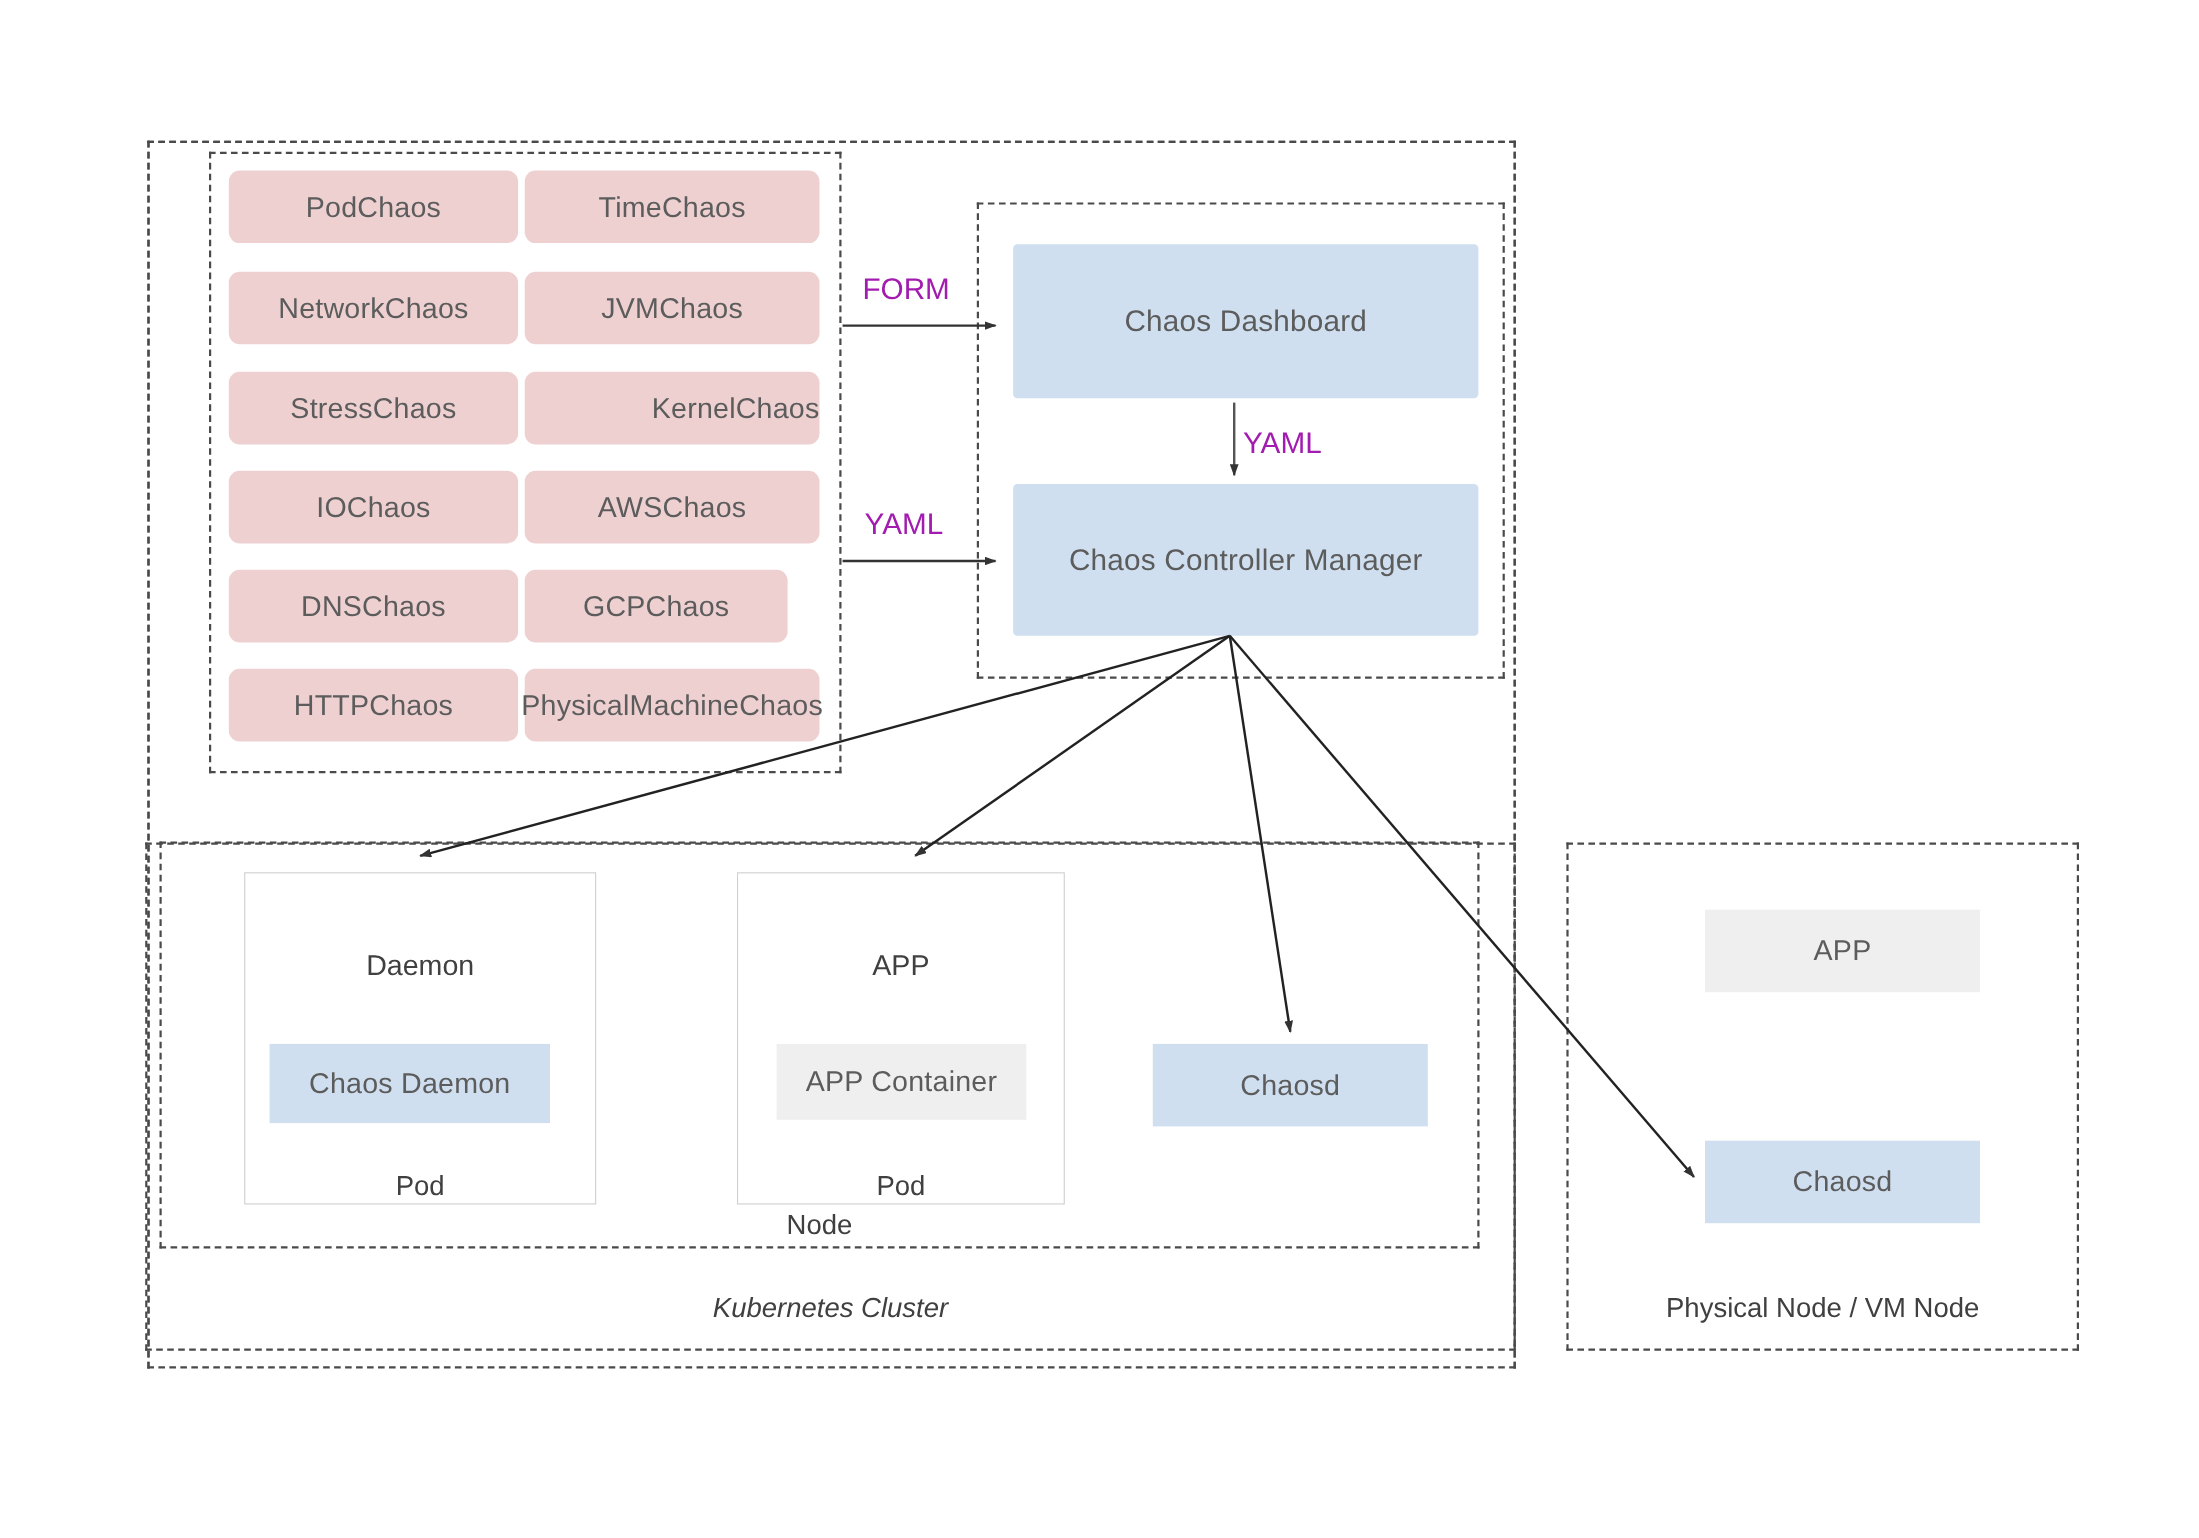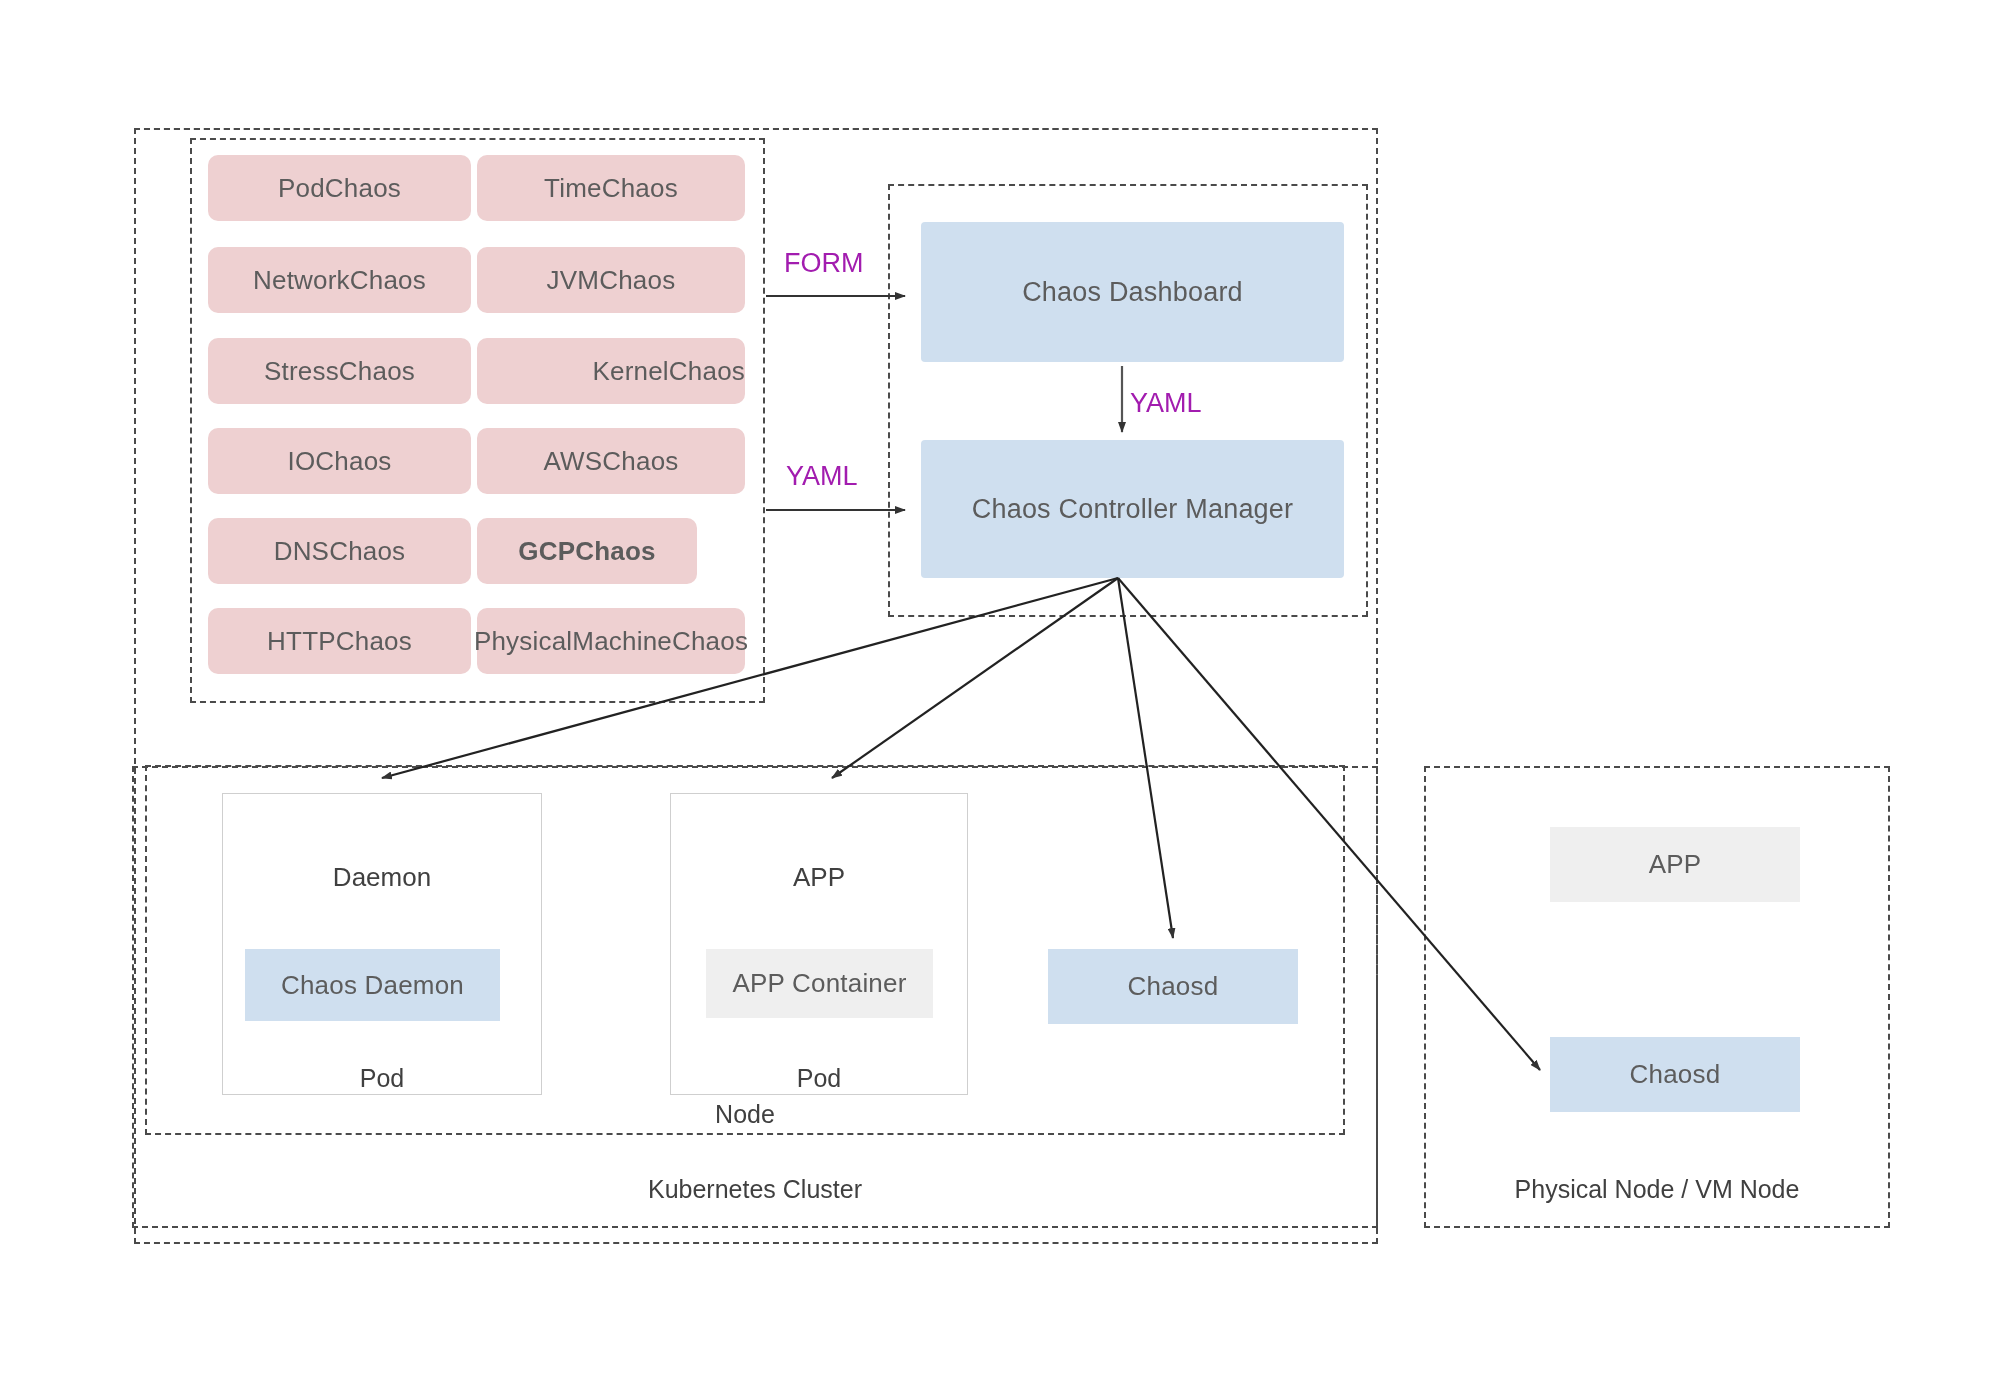--- a/index.html
+++ b/index.html
@@ -115,21 +115,21 @@
   <div class="fill-box chaos-chip" style="left:208px; top:428px; width:263px; height:66px;">
     <span>IOChaos</span>
   </div>
   <div class="fill-box chaos-chip" style="left:477px; top:428px; width:268px; height:66px;">
     <span>AWSChaos</span>
   </div>
 
   <div class="fill-box chaos-chip" style="left:208px; top:518px; width:263px; height:66px;">
     <span>DNSChaos</span>
   </div>
-  <div class="fill-box chaos-chip" style="left:477px; top:518px; width:220px; height:66px;font-weight:bold;">
+  <div class="fill-box chaos-chip" style="left:477px; top:518px; width:239px; height:66px;">
     <span>GCPChaos</span>
   </div>
 
   <div class="fill-box chaos-chip" style="left:208px; top:608px; width:263px; height:66px;">
     <span>HTTPChaos</span>
   </div>
   <div class="fill-box chaos-chip" style="left:477px; top:608px; width:268px; height:66px;">
     <span>PhysicalMachineChaos</span>
   </div>
 
@@ -141,21 +141,21 @@
 
   <div class="fill-box blue-box" style="left:921px; top:440px; width:423px; height:138px; border-radius:4px;">
     <span>Chaos Controller Manager</span>
   </div>
 
   <div class="edge-label" style="left:784px; top:248px;">FORM</div>
   <div class="edge-label" style="left:786px; top:461px;">YAML</div>
   <div class="edge-label" style="left:1130px; top:388px;">YAML</div>
 
   <div class="dashed-box" style="left:132px; top:766px; width:1246px; height:462px;"></div>
-  <div class="caption" style="left:132px; top:1175px; width:1246px;">Kubernetes Cluster</div>
+  <div class="caption" style="left:132px; top:1175px; width:1246px;font-style:italic;">Kubernetes Cluster</div>
 
   <div class="dashed-box" style="left:145px; top:765px; width:1200px; height:370px;"></div>
   <div class="caption" style="left:145px; top:1100px; width:1200px;">Node</div>
 
   <div class="solid-box" style="left:222px; top:793px; width:320px; height:302px;"></div>
   <div class="caption" style="left:222px; top:862px; width:320px; font-size:26px;">Daemon</div>
   <div class="fill-box blue-box-sq" style="left:245px; top:949px; width:255px; height:72px;">
     <span>Chaos Daemon</span>
   </div>
   <div class="caption" style="left:222px; top:1064px; width:320px;">Pod</div>

